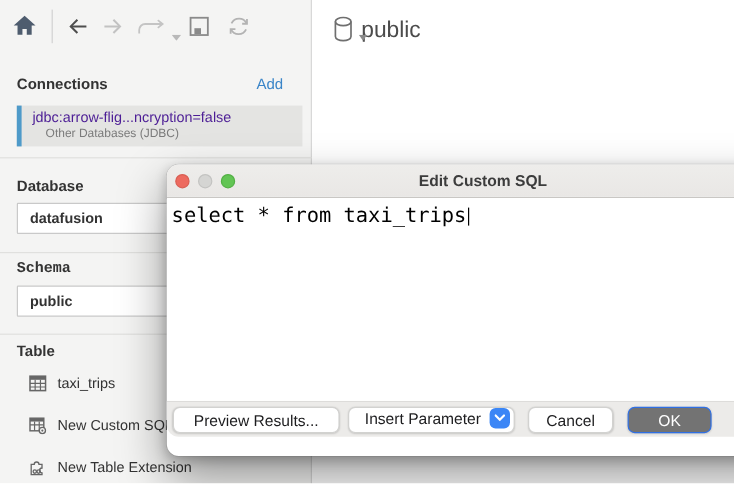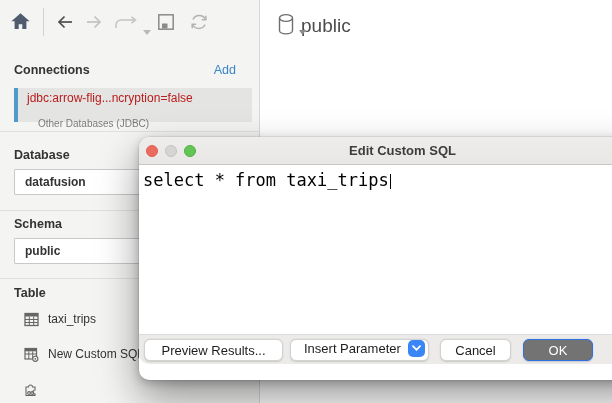--- a/index.html
+++ b/index.html
@@ -16,22 +16,22 @@
     background:#f4f4f3; border-right:1px solid #d8d8d8;
   }
   .tb-icon { position:absolute; cursor:default; }
   .tb-sep { position:absolute; left:43px; top:8px; width:1px; height:28px; background:#d2d2d2; }
   .connections-label { position:absolute; left:14px; top:63px; font-size:12.5px; font-weight:bold; color:#333; }
   .add-link { position:absolute; right:23px; top:63px; font-size:12.5px; color:#3a85c8;text-align:center; }
   .connection-item {
     position:absolute; left:14px; top:88px; width:238px; height:34px;
     background:#e4e4e2; border-left:4px solid #4e9ac9; padding:3px 0 0 9px;
   }
-  .connection-name { font-size:12px; color:#b91c1c; white-space:nowrap; }
-  .connection-type { font-size:10px; color:#7b7b7b; padding-left:11px; margin-top:13px; }
+  .connection-name { font-size:12px; color:#4c1d95; white-space:nowrap; }
+  .connection-type { font-size:10px; color:#7b7b7b; padding-left:11px; margin-top:1px; }
   .hsep { position:absolute; left:0; width:260px; height:1px; background:#e0e0de; }
   .field-label { position:absolute; left:14px; font-size:12.5px; font-weight:bold; color:#333; }
   .select-box {
     position:absolute; left:14px; width:240px; height:26px; background:#fff;
     border:1px solid #c9c9c9; font-size:12px; color:#333; line-height:24px;
     padding-left:10px; border-radius:1px;font-weight:bold;
   }
   .side-row {
     position:absolute; left:0; width:260px; height:26px; display:flex;
     align-items:center; padding-left:24px; gap:9px; font-size:12px; color:#333;
@@ -146,21 +146,21 @@
       <div class="connection-type">Other Databases (JDBC)</div>
     </div>
 
     <div class="hsep" style="top:131px;"></div>
 
     <div class="field-label" style="top:148px;">Database</div>
     <div class="select-box" style="top:169px;">datafusion</div>
 
     <div class="hsep" style="top:210px;"></div>
 
-    <div class="field-label" style="top:217px;">Schema</div>
+    <div class="field-label" style="top:217px;font-family:Liberation Mono, monospace;">Schema</div>
     <div class="select-box" style="top:238px;">public</div>
 
     <div class="hsep" style="top:278px;"></div>
 
     <div class="field-label" style="top:286px;">Table</div>
 
     <div class="side-row" style="top:306px;">
       <span class="ric">
         <svg width="15" height="15" viewBox="0 0 15 15">
             <rect x="1" y="1.5" width="13" height="12" fill="none" stroke="#666" stroke-width="1.3"></rect>
@@ -185,20 +185,21 @@
     </div>
 
     <div class="side-row" style="top:376px;">
       <span class="ric">
         <svg width="15" height="15" viewBox="0 0 15 15" fill="none" stroke="#666" stroke-width="1.1">
             <path d="M2 5 h2.5 a2 2 0 1 1 4 0 H11 v3 a2 2 0 1 0 0 4 v1.5 H2 Z"></path>
             <circle cx="5" cy="11" r="1.4"></circle>
             <circle cx="8.2" cy="11" r="1.4"></circle>
           </svg>
       </span>
+      <span>New Table Extension</span>
     </div>
   </div>
 
   <div class="canvas">
     <div class="schema-header">
       <span style="position:absolute; left:0; top:0;">
         <svg width="19" height="23" viewBox="0 0 19 23" fill="none" stroke="#6f6f6f" stroke-width="1.4">
             <ellipse cx="9" cy="5" rx="6.5" ry="3.4"></ellipse>
             <path d="M2.5 5 v12.5 c0 1.9 2.9 3.4 6.5 3.4 s6.5 -1.5 6.5 -3.4 V5"></path>
           </svg>

